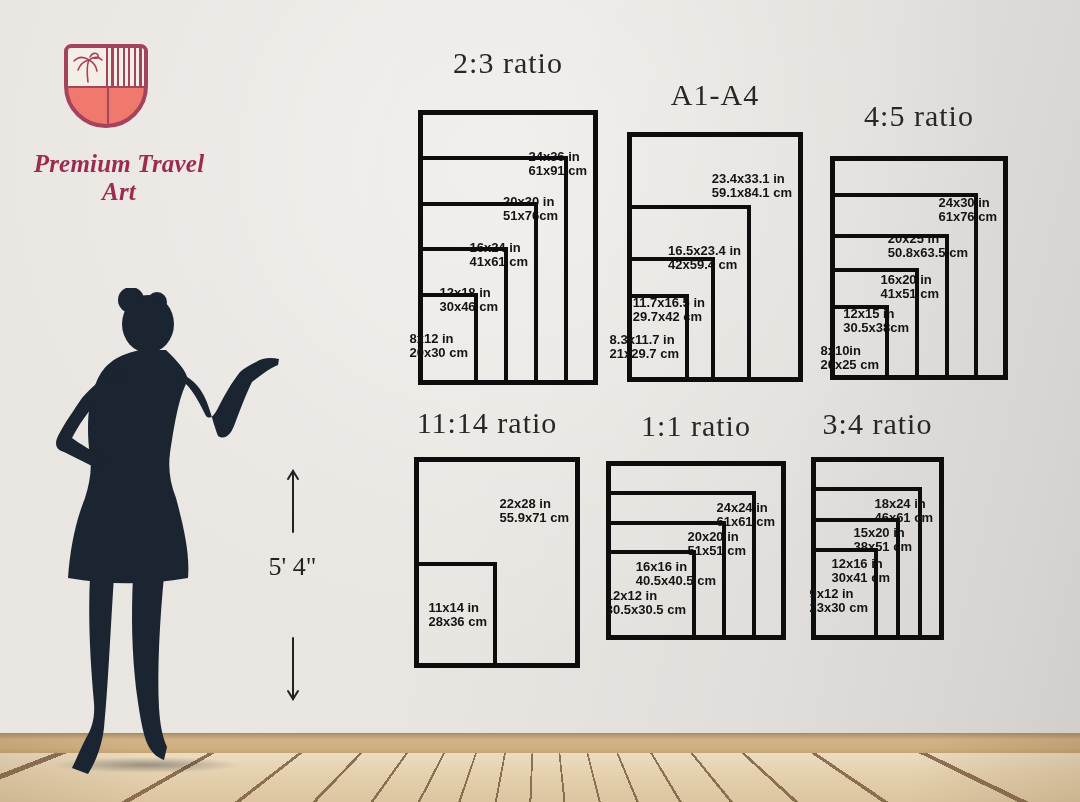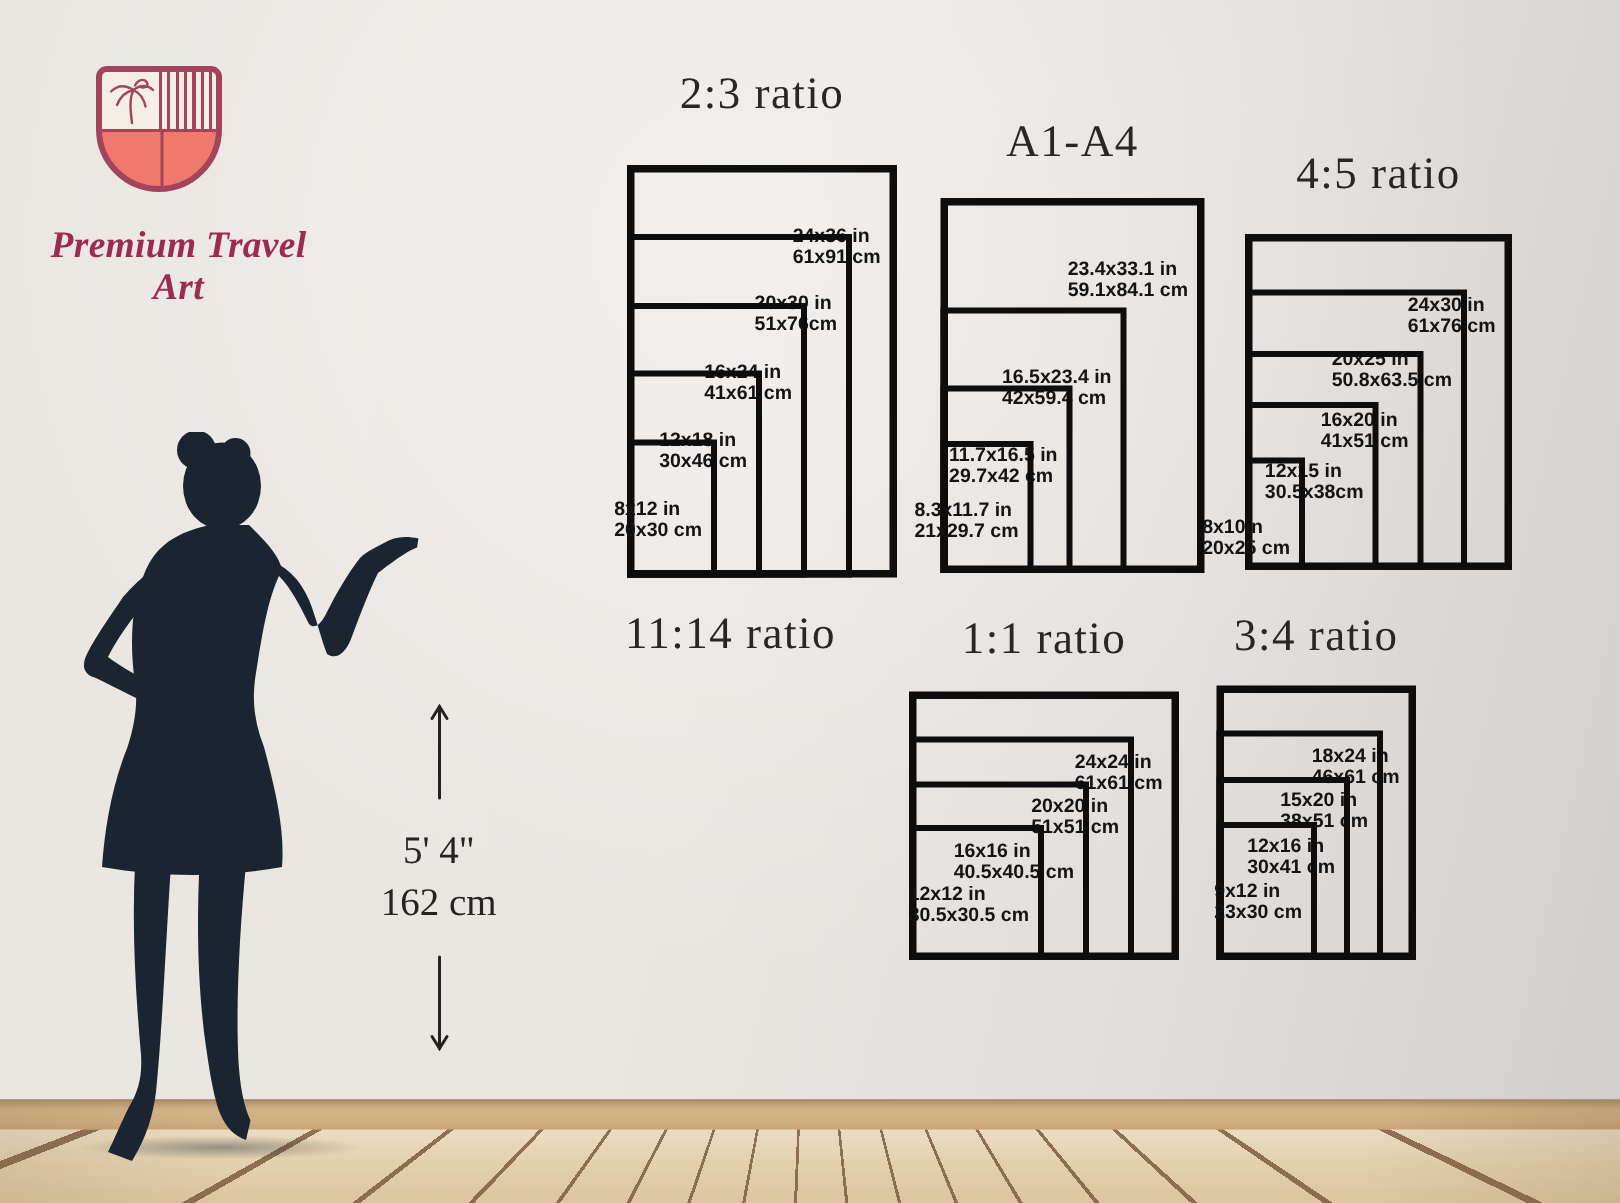--- a/index.html
+++ b/index.html
@@ -132,21 +132,20 @@
       <polyline points="2,11 7,3 12,11"></polyline>
     </g>
   </svg>
   <svg class="arrow down" viewBox="0 0 14 66">
     <g fill="none" stroke="#222" stroke-width="2" stroke-linecap="round">
       <line x1="7" y1="2" x2="7" y2="63"></line>
       <polyline points="2,55 7,63 12,55"></polyline>
     </g>
   </svg>
   <div class="height-text height-imperial">5' 4"</div>
-  <div class="height-text height-metric">162 cm</div>
 
   <div class="group-title t0">2:3 ratio</div>
   <div class="group-box b0">
       <div class="size-rect outer" style="width: 180px; height: 275px;">
         <div class="size-label">
           <span>24x36 in</span>
           <span>61x91 cm</span>
         </div>
       </div>
       <div class="size-rect" style="width: 150px; height: 229px;">
@@ -222,29 +221,43 @@
           <span>16x20 in</span>
           <span>41x51 cm</span>
         </div>
       </div>
       <div class="size-rect" style="width: 89px; height: 112px;">
         <div class="size-label">
           <span>12x15 in</span>
           <span>30.5x38cm</span>
         </div>
       </div>
-      <div class="size-rect" style="width: 40px; height: 75px;">
+      <div class="size-rect" style="width: 59px; height: 75px;">
         <div class="size-label">
           <span>8x10in</span>
           <span>20x25 cm</span>
         </div>
       </div>
     </div>
 
   <div class="group-title t3">11:14 ratio</div>
+  <div class="group-box b3">
+      <div class="size-rect outer" style="width: 166px; height: 211px;">
+        <div class="size-label">
+          <span>22x28 in</span>
+          <span>55.9x71 cm</span>
+        </div>
+      </div>
+      <div class="size-rect" style="width: 83px; height: 106px;">
+        <div class="size-label">
+          <span>11x14 in</span>
+          <span>28x36 cm</span>
+        </div>
+      </div>
+    </div>
 
   <div class="group-title t4">1:1 ratio</div>
   <div class="group-box b4">
       <div class="size-rect outer" style="width: 180px; height: 179px;">
         <div class="size-label">
           <span>24x24 in</span>
           <span>61x61 cm</span>
         </div>
       </div>
       <div class="size-rect" style="width: 150px; height: 149px;">

